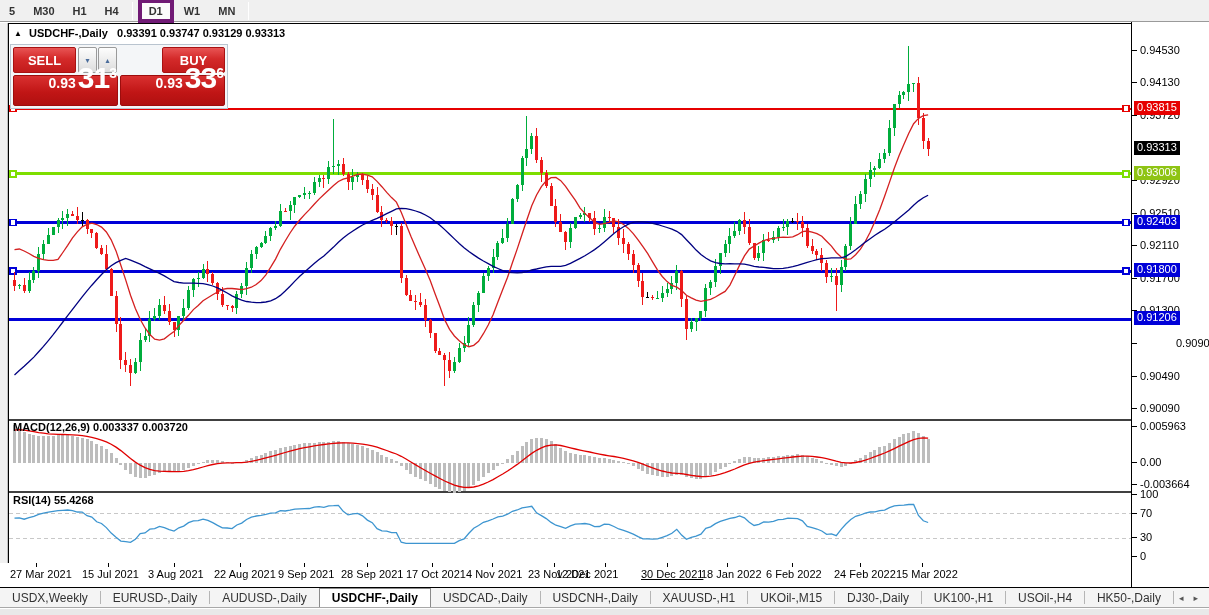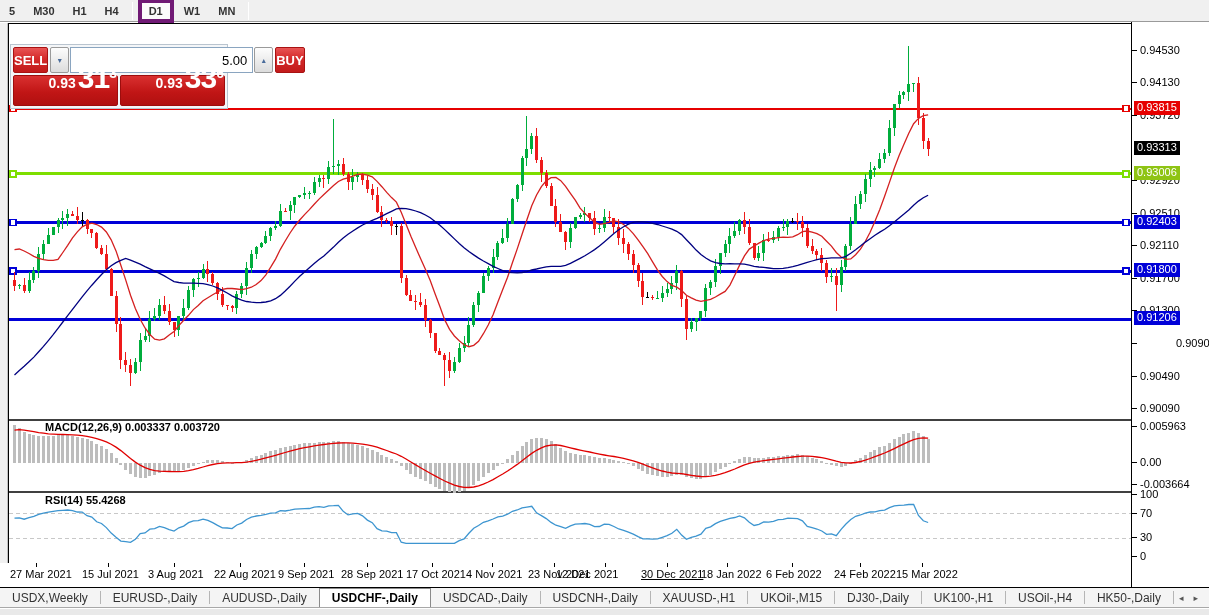--- a/index.html
+++ b/index.html
@@ -20,21 +20,21 @@
   .plot-wrap { position:absolute; left:8px; top:23px; width:1124px; height:540px;
                background:#fff; border:1px solid #000; }
   .plot-wrap svg { position:absolute; left:0; top:0; }
   .left-frame { position:absolute; left:0; top:23px; width:8px; height:564px; background:#f0f0f0;
                 border-right:1px solid #c0c0c0; }
 
   .chart-title { position:absolute; left:14px; top:27px; font-size:11px; font-weight:bold;
                  color:#000; z-index:30; white-space:nowrap; }
   .chart-title .tri { font-size:8px; margin-right:4px; position:relative; top:-1px; }
 
-  .pane-label { position:absolute; font-size:11px; font-weight:bold; color:#000; z-index:25; white-space:nowrap;margin-left:32px; }
+  .pane-label { position:absolute; font-size:11px; font-weight:bold; color:#000; z-index:25; white-space:nowrap; }
 
   
   .trade-panel { position:absolute; left:10px; top:44px; width:218px; z-index:40;
                  background:#f4f6f8; border:1px solid #b9c4cf; padding:2px; }
   .tp-row1 { display:flex; height:26px; gap:2px; }
   .btn-red { background:linear-gradient(180deg,#e85454 0%,#d42a2a 45%,#c21b1b 100%);
              color:#fff; font-size:13px; font-weight:bold; border:1px solid #a81212;
              border-radius:2px; display:flex; align-items:center; justify-content:center; cursor:pointer; }
   .sell-btn,.buy-btn { width:63px; }
   .vol-group { flex:1; display:flex; gap:1px; }
@@ -684,30 +684,35 @@
         <rect x="907.958" y="409.0130977051311" width="3" height="29.986902294868912" fill="#bdbdbd"></rect>
         <rect x="912.7919999999999" y="411.9371743239454" width="3" height="27.062825676054615" fill="#bdbdbd"></rect>
         <rect x="917.626" y="415.0261438914914" width="3" height="23.973856108508585" fill="#bdbdbd"></rect>
         <polyline points="5.5,406.1 10.334,405.7 15.168,406.1 20.002,406.8 24.836,407.7 29.669999999999998,408.6 34.504,409.2 39.337999999999994,409.8 44.172,410.1 49.006,410.3 53.839999999999996,410.5 58.67399999999999,410.6 63.507999999999996,410.8 68.342,411.2 73.17599999999999,411.7 78.00999999999999,412.4 82.844,413.3 87.678,414.6 92.512,416.1 97.34599999999999,417.9 102.17999999999999,420.2 107.014,423.1 111.84799999999998,426.6 116.68199999999999,430.4 121.51599999999999,434.4 126.35,438.1 131.184,441.2 136.018,443.7 140.85199999999998,445.4 145.68599999999998,446.6 150.51999999999998,447.2 155.35399999999998,447.4 160.188,447.5 165.022,447.7 169.856,447.6 174.69,447.3 179.524,446.6 184.35799999999998,445.6 189.19199999999998,444.4 194.02599999999998,443.0 198.85999999999999,441.7 203.694,440.5 208.528,439.6 213.362,439.1 218.19599999999997,438.8 223.02999999999997,438.8 227.86399999999998,438.7 232.69799999999998,438.6 237.53199999999998,438.1 242.36599999999999,437.3 247.2,436.3 252.034,435.2 256.868,433.9 261.702,432.6 266.536,431.3 271.37,429.9 276.20399999999995,428.5 281.03799999999995,427.2 285.87199999999996,425.9 290.70599999999996,424.7 295.53999999999996,423.6 300.37399999999997,422.8 305.20799999999997,421.9 310.042,421.2 314.876,420.5 319.71,419.9 324.544,419.4 329.378,419.0 334.212,418.8 339.046,418.9 343.88,419.2 348.714,419.6 353.548,420.1 358.38199999999995,420.9 363.21599999999995,421.9 368.04999999999995,423.2 372.88399999999996,424.8 377.71799999999996,426.5 382.55199999999996,428.3 387.38599999999997,430.0 392.21999999999997,432.3 397.054,435.0 401.888,438.0 406.722,440.9 411.556,443.7 416.39,446.5 421.224,449.2 426.058,451.9 430.89199999999994,454.5 435.72599999999994,457.0 440.55999999999995,459.2 445.39399999999995,461.2 450.22799999999995,462.5 455.06199999999995,463.4 459.89599999999996,463.5 464.72999999999996,463.0 469.56399999999996,461.9 474.39799999999997,460.2 479.23199999999997,458.0 484.066,455.6 488.9,452.8 493.734,450.0 498.568,447.0 503.402,443.8 508.236,440.4 513.0699999999999,436.8 517.904,433.1 522.7379999999999,429.4 527.572,426.3 532.406,423.8 537.24,422.0 542.074,421.1 546.9079999999999,420.9 551.742,421.5 556.5759999999999,422.6 561.41,423.8 566.2439999999999,425.0 571.078,426.1 575.9119999999999,427.1 580.746,428.0 585.5799999999999,429.1 590.414,430.1 595.2479999999999,431.0 600.082,431.8 604.9159999999999,432.5 609.75,433.4 614.584,434.4 619.418,435.6 624.252,436.9 629.0859999999999,438.4 633.92,440.2 638.7539999999999,442.1 643.588,443.9 648.4219999999999,445.6 653.256,447.0 658.0899999999999,448.2 662.924,449.0 667.7579999999999,449.3 672.592,449.7 677.4259999999999,450.5 682.26,451.3 687.0939999999999,452.0 691.928,452.5 696.762,452.6 701.596,452.2 706.43,451.4 711.2639999999999,450.2 716.098,448.7 720.9319999999999,446.9 725.766,445.0 730.5999999999999,442.9 735.434,440.9 740.2679999999999,439.3 745.102,438.2 749.9359999999999,437.3 754.77,436.6 759.6039999999999,436.0 764.438,435.4 769.2719999999999,434.8 774.106,434.2 778.9399999999999,433.6 783.7739999999999,433.0 788.608,432.5 793.4419999999999,432.1 798.276,432.1 803.1099999999999,432.4 807.944,433.0 812.7779999999999,433.7 817.612,434.7 822.4459999999999,435.9 827.28,437.2 832.1139999999999,438.3 836.948,438.9 841.7819999999999,439.0 846.616,438.5 851.4499999999999,437.5 856.2839999999999,436.1 861.1179999999999,434.5 865.9519999999999,432.7 870.786,430.8 875.6199999999999,429.0 880.454,426.9 885.2879999999999,424.6 890.122,422.2 894.9559999999999,419.9 899.79,417.6 904.6239999999999,415.6 909.458,414.3 914.2919999999999,413.8 919.126,414.1" fill="none" stroke="#e00000" stroke-width="1.3" shape-rendering="auto"></polyline>
         <line x1="0" y1="489.6" x2="1123" y2="489.6" stroke="#c8c8c8" stroke-width="1" stroke-dasharray="4 3"></line>
         <line x1="0" y1="514.4" x2="1123" y2="514.4" stroke="#c8c8c8" stroke-width="1" stroke-dasharray="4 3"></line>
         <polyline points="5.5,494.1 10.334,493.9 15.168,495.2 20.002,493.7 24.836,492.4 29.669999999999998,490.4 34.504,489.2 39.337999999999994,488.2 44.172,487.4 49.006,486.7 53.839999999999996,486.4 58.67399999999999,486.0 63.507999999999996,486.6 68.342,488.0 73.17599999999999,488.1 78.00999999999999,491.7 82.844,493.0 87.678,497.8 92.512,499.5 97.34599999999999,503.6 102.17999999999999,509.1 107.014,513.3 111.84799999999998,517.1 116.68199999999999,517.6 121.51599999999999,518.3 126.35,515.3 131.184,509.7 136.018,508.9 140.85199999999998,505.2 145.68599999999998,504.7 150.51999999999998,502.4 155.35399999999998,503.7 160.188,505.6 165.022,507.0 169.856,503.8 174.69,502.1 179.524,498.7 184.35799999999998,496.8 189.19199999999998,496.6 194.02599999999998,495.2 198.85999999999999,496.4 203.694,498.6 208.528,501.4 213.362,503.8 218.19599999999997,504.0 223.02999999999997,504.6 227.86399999999998,501.0 232.69799999999998,499.1 237.53199999999998,495.5 242.36599999999999,493.2 247.2,492.0 252.034,491.4 256.868,490.4 261.702,489.2 266.536,488.8 271.37,486.7 276.20399999999995,487.0 281.03799999999995,486.2 285.87199999999996,485.1 290.70599999999996,484.8 295.53999999999996,484.6 300.37399999999997,484.5 305.20799999999997,483.1 310.042,482.6 314.876,483.3 319.71,481.8 324.544,481.7 329.378,481.4 334.212,487.3 339.046,490.9 343.88,489.8 348.714,489.4 353.548,491.8 358.38199999999995,496.1 363.21599999999995,498.7 368.04999999999995,504.6 372.88399999999996,506.8 377.71799999999996,507.1 382.55199999999996,508.6 387.38599999999997,508.6 392.21999999999997,518.2 397.054,519.4 401.888,519.4 406.722,519.4 411.556,519.4 416.39,519.4 421.224,519.4 426.058,519.4 430.89199999999994,519.4 435.72599999999994,519.4 440.55999999999995,519.4 445.39399999999995,519.4 450.22799999999995,516.7 455.06199999999995,514.9 459.89599999999996,509.3 464.72999999999996,504.3 469.56399999999996,501.5 474.39799999999997,498.3 479.23199999999997,496.8 484.066,495.0 488.9,492.9 493.734,492.1 498.568,490.2 503.402,487.3 508.236,486.0 513.0699999999999,483.8 517.904,483.1 522.7379999999999,482.3 527.572,488.8 532.406,491.6 537.24,494.6 542.074,498.4 546.9079999999999,501.2 551.742,502.7 556.5759999999999,504.4 561.41,501.9 566.2439999999999,500.2 571.078,499.9 575.9119999999999,499.5 580.746,500.4 585.5799999999999,502.7 590.414,502.5 595.2479999999999,500.2 600.082,500.4 604.9159999999999,502.5 609.75,505.0 614.584,506.3 619.418,508.2 624.252,510.2 629.0859999999999,512.7 633.92,514.9 638.7539999999999,514.9 643.588,515.1 648.4219999999999,514.8 653.256,513.3 658.0899999999999,511.7 662.924,509.3 667.7579999999999,505.3 672.592,511.1 677.4259999999999,515.3 682.26,513.4 687.0939999999999,512.2 691.928,510.2 696.762,504.3 701.596,502.9 706.43,499.6 711.2639999999999,497.3 716.098,495.8 720.9319999999999,494.4 725.766,493.5 730.5999999999999,491.9 735.434,493.8 740.2679999999999,498.2 745.102,501.5 749.9359999999999,500.4 754.77,497.9 759.6039999999999,498.1 764.438,497.3 769.2719999999999,495.6 774.106,495.4 778.9399999999999,494.2 783.7739999999999,494.3 788.608,494.6 793.4419999999999,496.8 798.276,502.4 803.1099999999999,503.7 807.944,505.0 812.7779999999999,507.0 817.612,510.3 822.4459999999999,509.8 827.28,511.7 832.1139999999999,505.4 836.948,500.0 841.7819999999999,495.5 846.616,492.3 851.4499999999999,491.0 856.2839999999999,489.1 861.1179999999999,488.0 865.9519999999999,487.8 870.786,486.7 875.6199999999999,486.1 880.454,483.6 885.2879999999999,481.8 890.122,481.3 894.9559999999999,481.1 899.79,480.5 904.6239999999999,480.4 909.458,491.4 914.2919999999999,496.8 919.126,498.5" fill="none" stroke="#3d95d0" stroke-width="1.3" shape-rendering="auto"></polyline>
       </svg>
     </div>
 
+  <div class="chart-title">
+    <span class="tri">▲</span>
+    <span>USDCHF-,Daily</span>
+    <span>&nbsp;</span>
+    <span>0.93391 0.93747 0.93129 0.93313</span>
+  </div>
 
   <div class="pane-label" style="left:13px; top:421px;">MACD(12,26,9) 0.003337 0.003720</div>
   <div class="pane-label" style="left:13px; top:494px;">RSI(14) 55.4268</div>
 
   <div class="trade-panel">
     <div class="tp-row1">
       <div class="btn-red sell-btn">SELL</div>
       <div class="vol-group">
         <div class="vol-btn">▾</div>
-        <input class="vol-input" value="5.00" style="">
         <div class="vol-btn">▴</div>
       </div>
       <div class="btn-red buy-btn">BUY</div>
     </div>
     <div class="tp-row2">
       <div class="price-box">
         <span class="pb-small">0.93</span>
         <span class="pb-big">31</span>
         <span class="pb-sup">3</span>
       </div>

